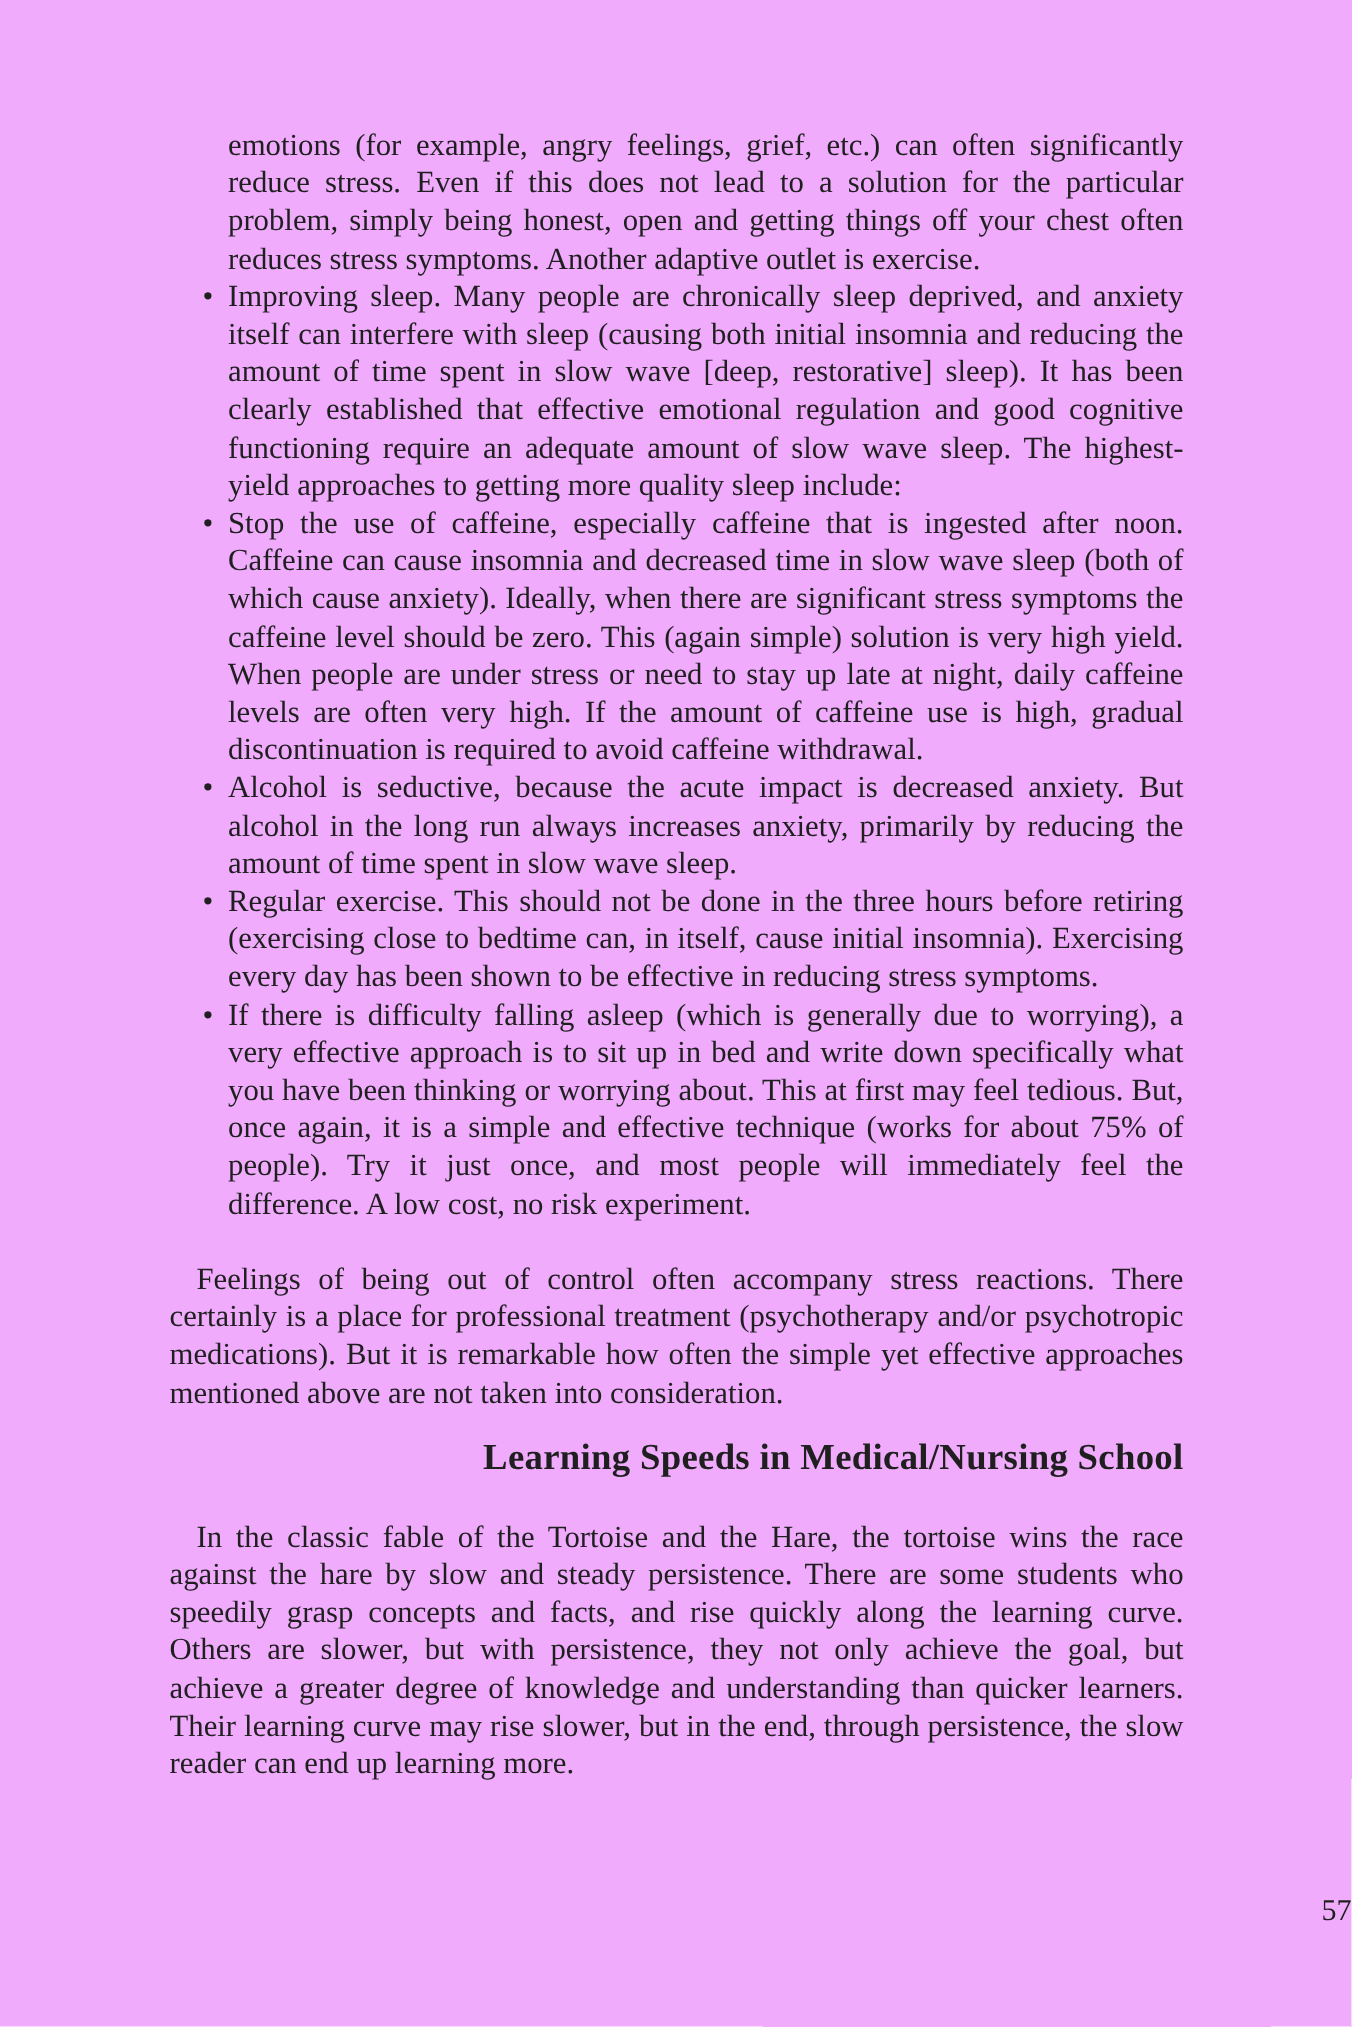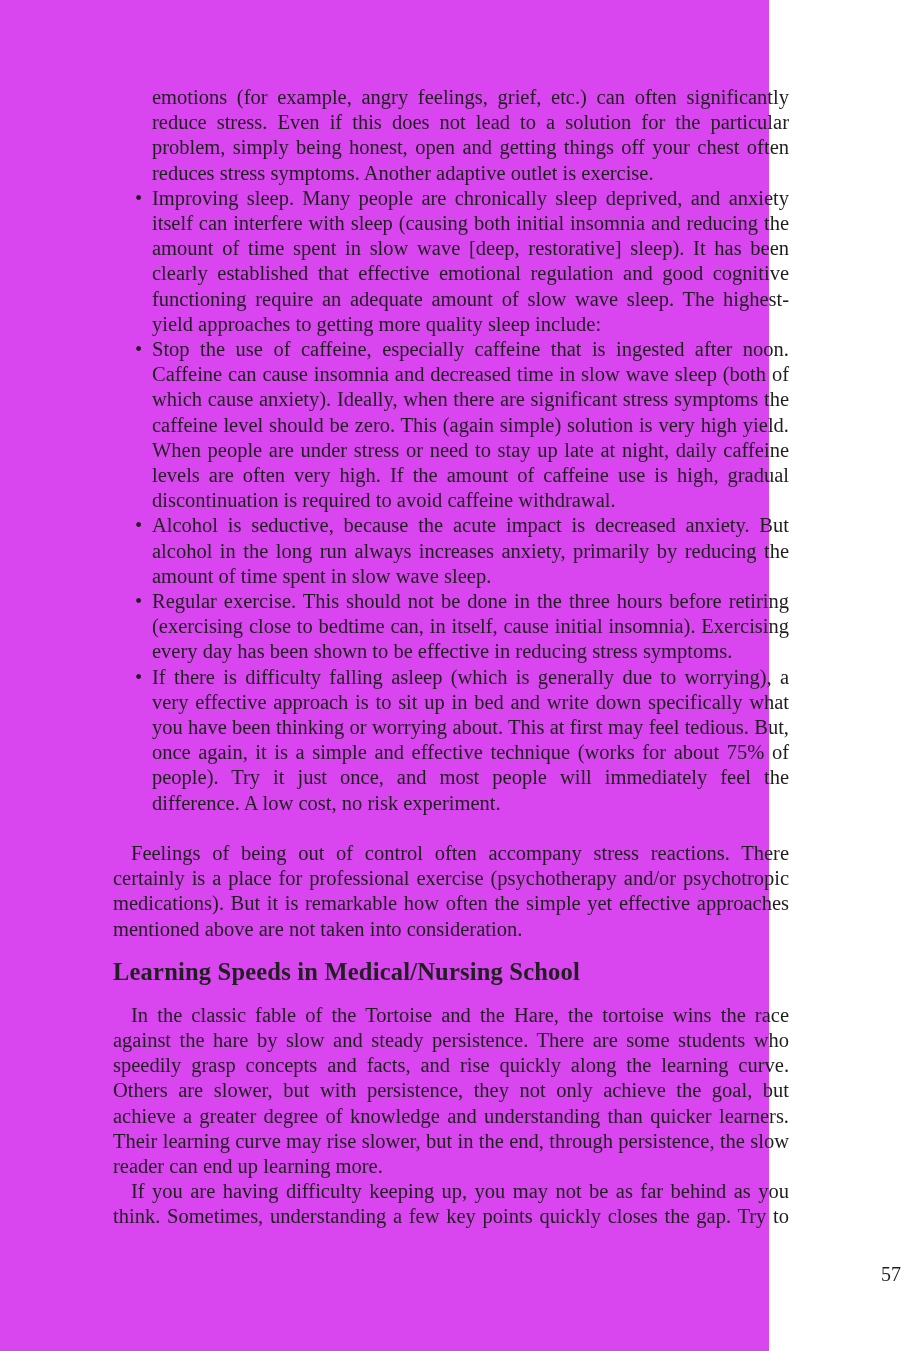--- a/index.html
+++ b/index.html
@@ -6,23 +6,23 @@
   html, body {
     width: 901px;
     height: 1351px;
     background: #ffffff;
     font-family: "Liberation Serif", "DejaVu Serif", serif;
     color: #1f1f1f;
     overflow: hidden;
   }
   .page {
     position: relative;
-    width: 769px;
+    width: 901px;
     height: 1351px;
-    background: #d946ef;
+    background: #f0abfc;
   }
   .text-column {
     position: absolute;
     left: 113px;
     top: 85px;
     width: 676px;
     font-size: 20.5px;
     line-height: 25.2px;
     text-align: justify;
   }
@@ -48,22 +48,22 @@
   .closing-para {
     margin-top: 25px;
   }
   .justify-last {
     text-align-last: justify;
   }
   h2.section-heading {
     font-size: 24.5px;
     line-height: 30px;
     font-weight: bold;
-    text-align: left;
-    margin: 15px 0 16px 0;
+    text-align: right;
+    margin: 15px 0 26px 0;
     letter-spacing: 0.2px;
   }
   .page-number {
     position: absolute;
     top: 1262px;
     left: 0;
     width: 901px;
     text-align: right;
     font-size: 20px;
     line-height: 24px;
@@ -94,25 +94,24 @@
       <li>
         <span class="marker">•</span>
         <span>Regular exercise. This should not be done in the three hours before retiring (exercising close to bedtime can, in itself, cause initial insomnia). Exercising every day has been shown to be effective in reducing stress symptoms.</span>
       </li>
       <li>
         <span class="marker">•</span>
         <span>If there is difficulty falling asleep (which is generally due to worrying), a very effective approach is to sit up in bed and write down specifically what you have been thinking or worrying about. This at first may feel tedious. But, once again, it is a simple and effective technique (works for about 75% of people). Try it just once, and most people will immediately feel the difference. A low cost, no risk experiment.</span>
       </li>
     </ul>
 
-    <div class="para closing-para">Feelings of being out of control often accompany stress reactions. There certainly is a place for professional exercise (psychotherapy and/or psychotropic medications). But it is remarkable how often the simple yet effective approaches mentioned above are not taken into consideration.</div>
+    <div class="para closing-para">Feelings of being out of control often accompany stress reactions. There certainly is a place for professional treatment (psychotherapy and/or psychotropic medications). But it is remarkable how often the simple yet effective approaches mentioned above are not taken into consideration.</div>
 
     <h2 class="section-heading">Learning Speeds in Medical/Nursing School</h2>
 
     <div class="para">In the classic fable of the Tortoise and the Hare, the tortoise wins the race against the hare by slow and steady persistence. There are some students who speedily grasp concepts and facts, and rise quickly along the learning curve. Others are slower, but with persistence, they not only achieve the goal, but achieve a greater degree of knowledge and understanding than quicker learners. Their learning curve may rise slower, but in the end, through persistence, the slow reader can end up learning more.</div>
 
-    <div class="para justify-last">If you are having difficulty keeping up, you may not be as far behind as you think. Sometimes, understanding a few key points quickly closes the gap. Try to</div>
 
   </div>
 
   <div class="page-number">57</div>
 
 </div>
 
 </body></html>

